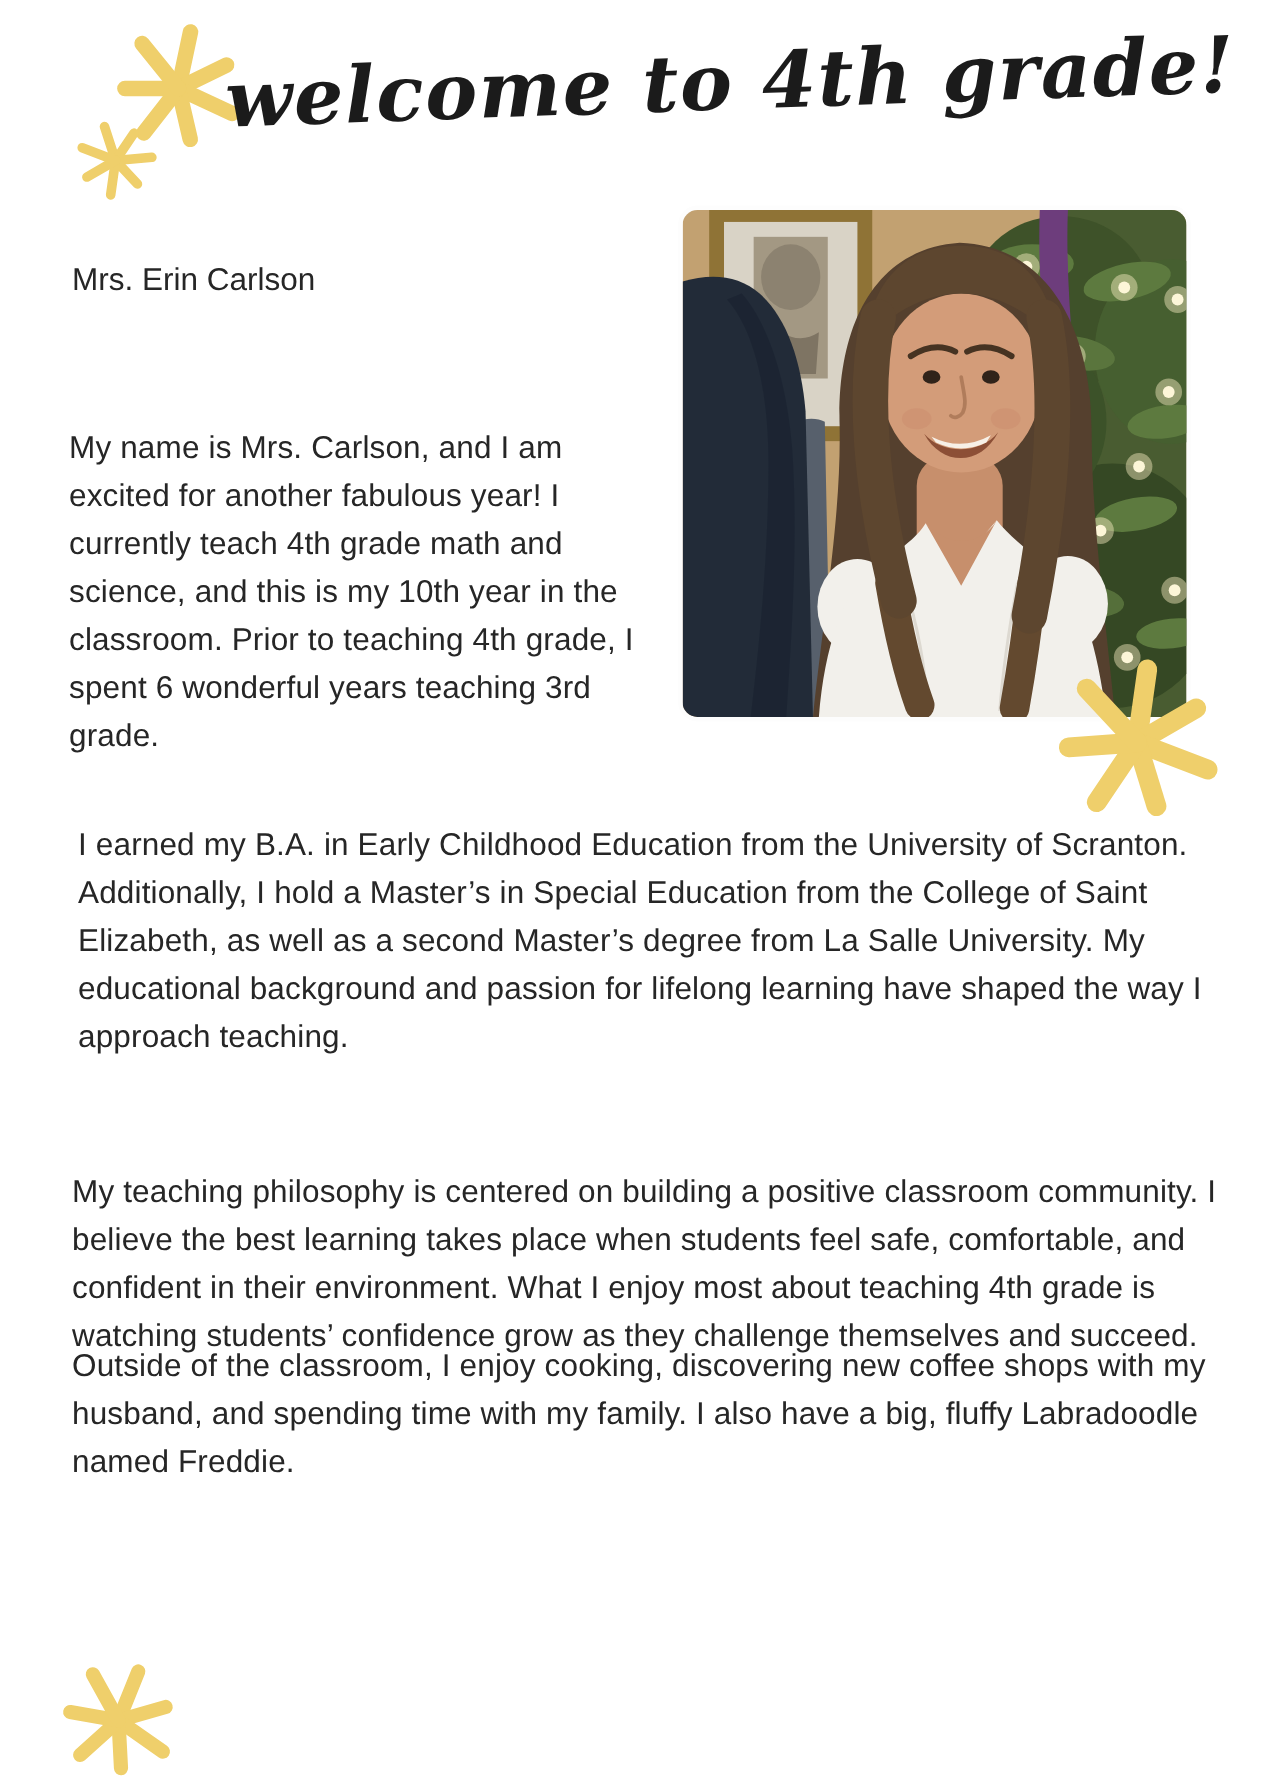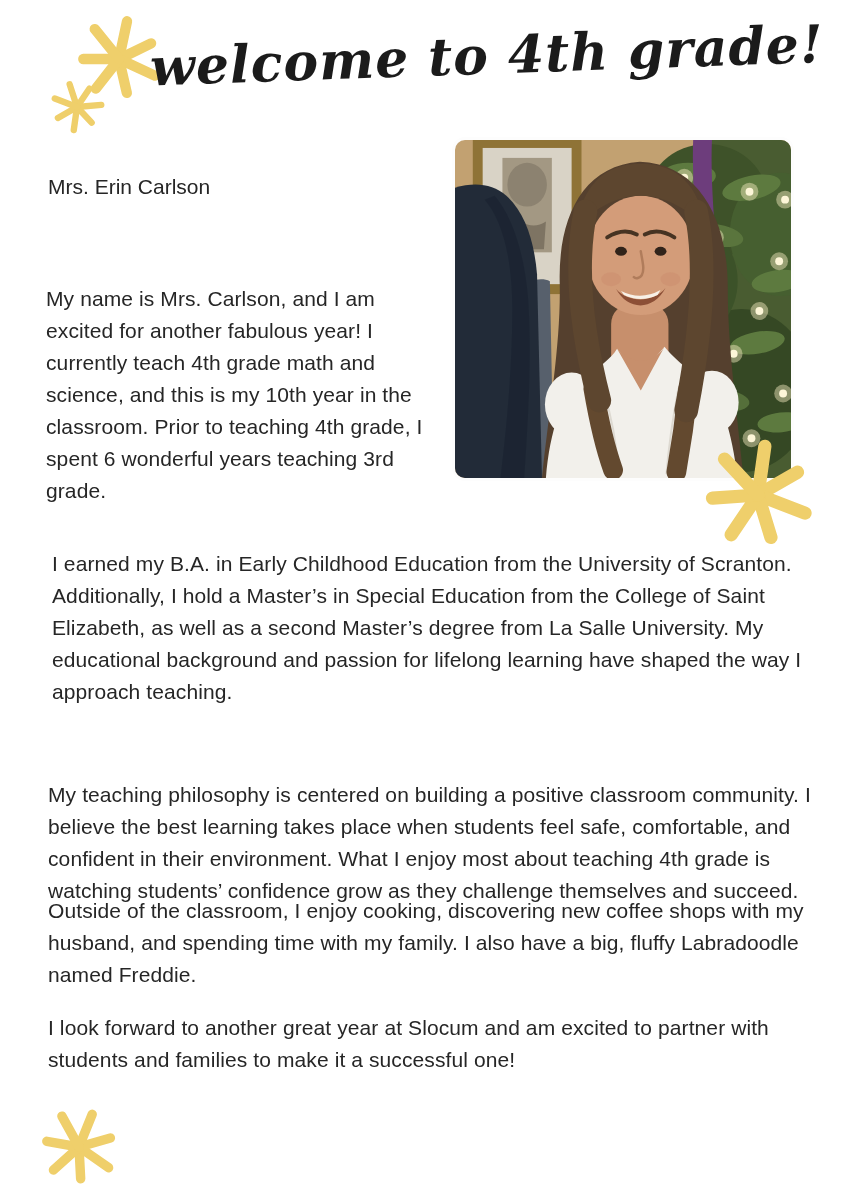--- a/index.html
+++ b/index.html
@@ -197,21 +197,20 @@
   <span class="star star-right">
     <svg viewBox="0 0 100 100">
         <use href="#starburst"></use>
       </svg>
   </span>
 
   <p class="para para-1">My name is Mrs. Carlson, and I am excited for another fabulous year! I currently teach 4th grade math and science, and this is my 10th year in the classroom. Prior to teaching 4th grade, I spent 6 wonderful years teaching 3rd grade.</p>
   <p class="para para-2">I earned my B.A. in Early Childhood Education from the University of Scranton. Additionally, I hold a Master’s in Special Education from the College of Saint Elizabeth, as well as a second Master’s degree from La Salle University. My educational background and passion for lifelong learning have shaped the way I approach teaching.</p>
   <p class="para para-3">My teaching philosophy is centered on building a positive classroom community. I believe the best learning takes place when students feel safe, comfortable, and confident in their environment. What I enjoy most about teaching 4th grade is watching students’ confidence grow as they challenge themselves and succeed.</p>
   <p class="para para-4">Outside of the classroom, I enjoy cooking, discovering new coffee shops with my husband, and spending time with my family. I also have a big, fluffy Labradoodle named Freddie.</p>
-  <p class="para para-5">I look forward to another great year at Slocum and am excited to partner with students and families to make it a successful one!</p>
 
   <span class="star star-bottom">
     <svg viewBox="0 0 100 100">
         <use href="#starburst"></use>
       </svg>
   </span>
 
 </div>
 
 </body></html>

